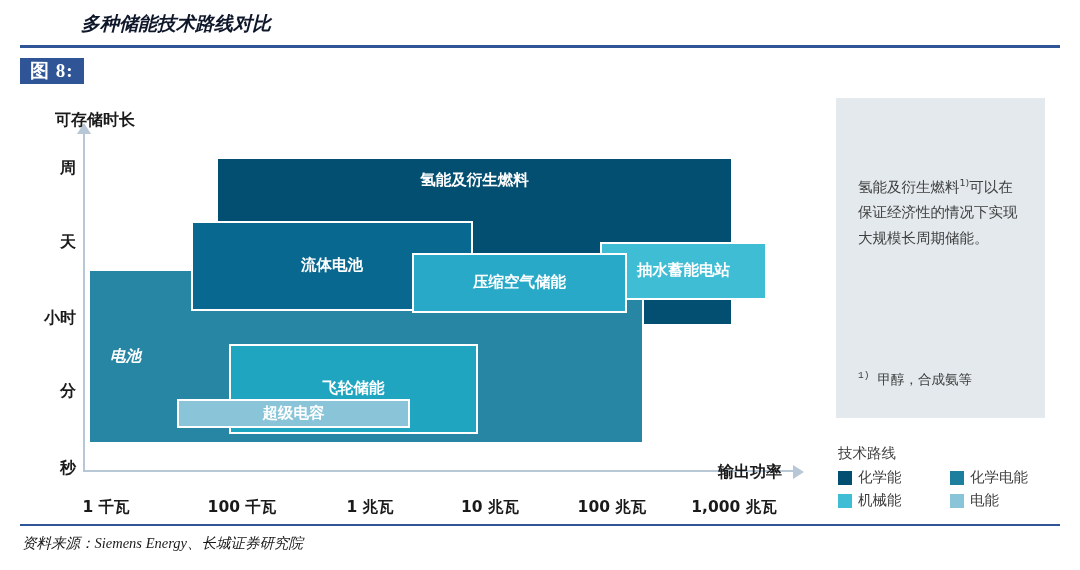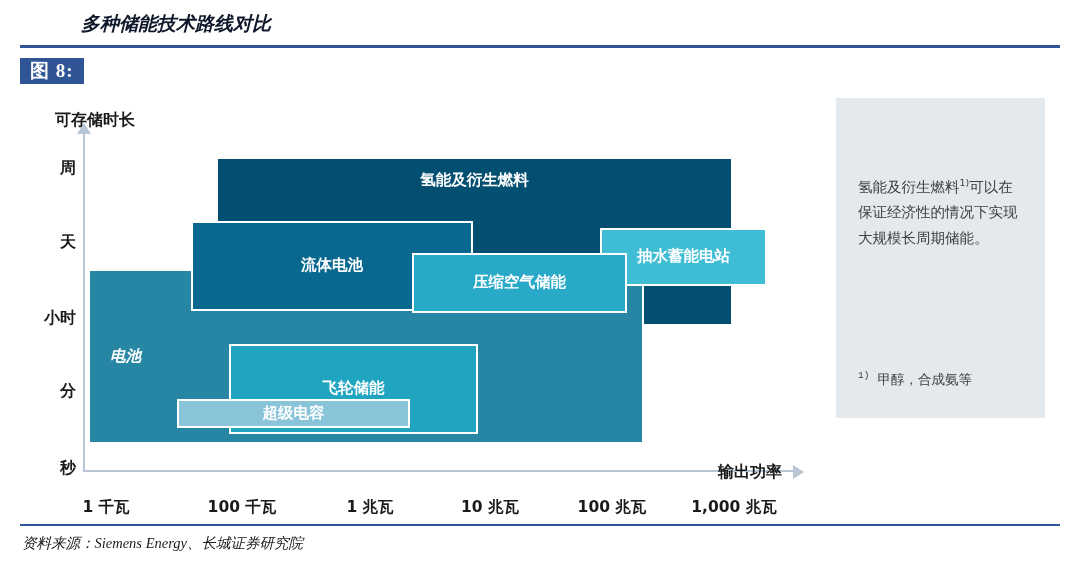--- a/index.html
+++ b/index.html
@@ -170,21 +170,21 @@
     </div>
 
     <div class="box b-flow" style="left:191px;top:221px;width:282px;height:90px;z-index:4">
       <span>流体电池</span>
     </div>
 
     <div class="box b-flywheel" style="left:229px;top:344px;width:249px;height:90px;z-index:5">
       <span>飞轮储能</span>
     </div>
 
-    <div class="box b-pumped" style="left:600px;top:228px;width:167px;height:58px;z-index:6">
+    <div class="box b-pumped" style="left:600px;top:242px;width:167px;height:58px;z-index:6">
       <span>抽水蓄能电站</span>
     </div>
 
     <div class="box b-caes" style="left:412px;top:253px;width:215px;height:60px;z-index:7">
       <span>压缩空气储能</span>
     </div>
 
     <div class="box b-supercap" style="left:177px;top:399px;width:233px;height:29px;z-index:8">
       <span>超级电容</span>
     </div>
@@ -193,17 +193,38 @@
 
   <div class="side-panel"></div>
   <div class="side-text">
     <span>氢能及衍生燃料</span><span class="sup">1)</span><span>可以在保证经济性的情况下实现大规模长周期储能。</span>
   </div>
   <div class="side-note">
     <span class="sup">1)</span>
     <span>甲醇，合成氨等</span>
   </div>
 
+  <div class="legend">
+    <div class="legend-title">技术路线</div>
+    <div class="legend-grid">
+      <div class="legend-item">
+        <span class="swatch" style="background: rgb(3, 79, 113);"></span>
+        <span class="legend-label">化学能</span>
+      </div>
+      <div class="legend-item">
+        <span class="swatch" style="background: rgb(30, 126, 158);"></span>
+        <span class="legend-label">化学电能</span>
+      </div>
+      <div class="legend-item">
+        <span class="swatch" style="background: rgb(62, 189, 212);"></span>
+        <span class="legend-label">机械能</span>
+      </div>
+      <div class="legend-item">
+        <span class="swatch" style="background: rgb(137, 196, 217);"></span>
+        <span class="legend-label">电能</span>
+      </div>
+    </div>
+  </div>
 
   <div class="foot-rule"></div>
   <div class="source">资料来源：Siemens Energy、长城证券研究院</div>
 
 </div>
 
 </body></html>

